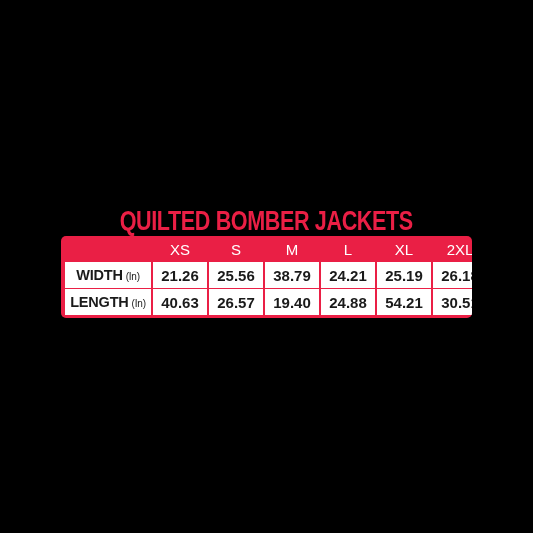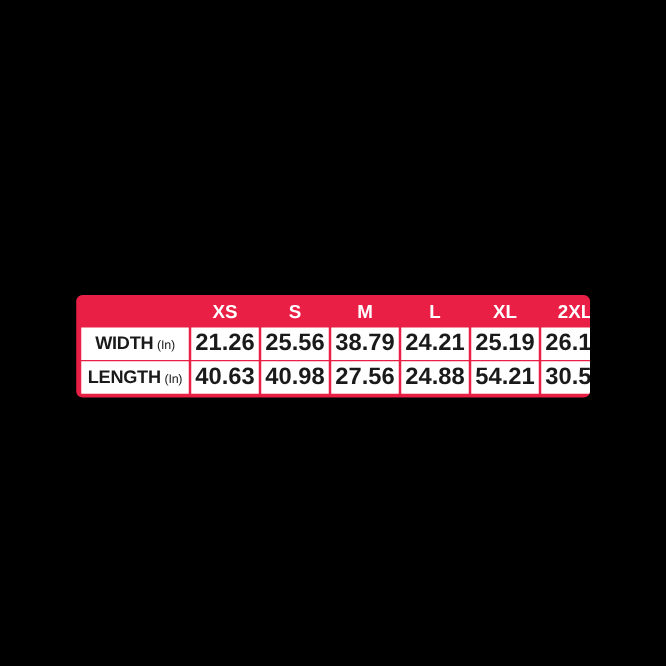--- a/index.html
+++ b/index.html
@@ -71,33 +71,33 @@
     text-align: center;
     vertical-align: middle;
     font-family: "Liberation Sans Narrow", "Liberation Sans", sans-serif;
   }
 
   
   tr.header-row th {
     background: transparent;
     color: #FFFFFF;
     font-size: 15px;
-    font-weight: bold;
+    font-weight: normal;
     height: 24px;
     letter-spacing: 0px;
   }
   tr.header-row th.corner-cell {
     background: transparent;
   }
 
   
   tr.data-row td {
     background: #FFFFFF;
     color: #1A1A1A;
-    font-size: 19px;
+    font-size: 15px;
     font-weight: bold;
     height: 26px;
   }
   tr.data-row td.row-label {
     font-size: 14.5px;
     font-weight: bold;
     letter-spacing: -0.2px;
     white-space: nowrap;
   }
   .unit-suffix {
@@ -108,20 +108,23 @@
 
   
   col.label-col { width: 86px; }
   col.size-col  { width: 54px; }
 </style>
 </head>
 <body>
 
 <div id="canvas">
 
+  <div class="title-wrap">
+    <div class="chart-title">QUILTED BOMBER JACKETS</div>
+  </div>
 
   <div class="table-card">
     <table class="size-table">
       <colgroup>
         <col class="label-col">
         <col class="size-col">
         <col class="size-col">
         <col class="size-col">
         <col class="size-col">
         <col class="size-col">
@@ -147,22 +150,22 @@
           <td>25.56</td>
           <td>38.79</td>
           <td>24.21</td>
           <td>25.19</td>
           <td>26.18</td>
         </tr>
 
         <tr class="data-row">
           <td class="row-label"><span>LENGTH</span><span class="unit-suffix" style="margin-left: 3px;">(In)</span></td>
           <td>40.63</td>
-          <td>40.98</td>
-          <td>27.56</td>
+          <td>26.57</td>
+          <td>19.40</td>
           <td>24.88</td>
           <td>54.21</td>
           <td>30.51</td>
         </tr>
       </tbody>
     </table>
   </div>
 
 </div>
 

